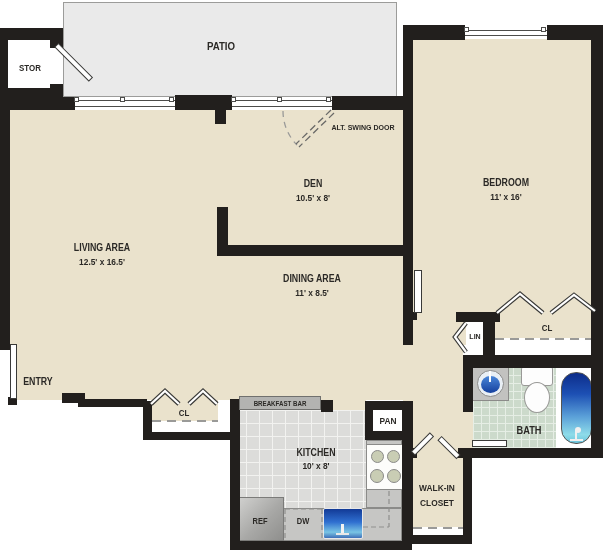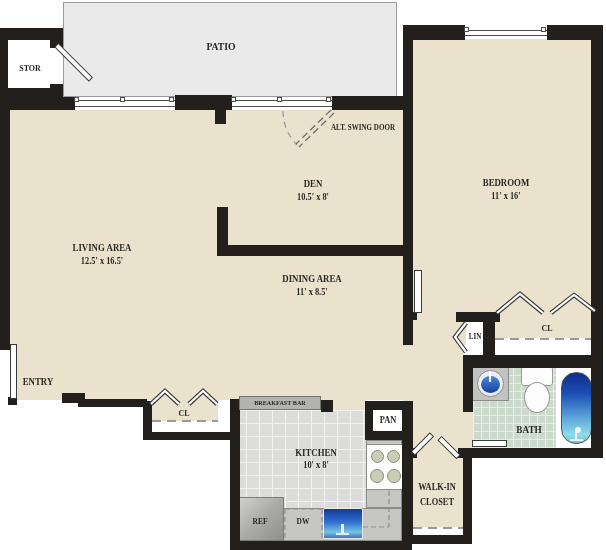--- a/index.html
+++ b/index.html
@@ -1,17 +1,17 @@
 <!DOCTYPE html>
 <html style="--floor: #eae2cc; --wall: #221f1d; --patio: #eaeaea; --kitchen_tile: #dcdcda; --bath_tile: #ccdacb; --counter: #c6c6c4; --appliance_gray: #b3b3b1; --tub_top: #0d2d8a; --tub_bottom: #8edce9; --sink_blue: #2f6fd0;"><head>
 <meta charset="utf-8">
 <style>
   html,body{margin:0;padding:0;background:#fff;}
   #plan{position:relative;width:606px;height:550px;background:#fff;overflow:hidden;
-        font-family:Liberation Serif, serif;}
+        font-family:Liberation Sans, sans-serif;}
   #plan *{box-sizing:border-box;}
   .floor{position:absolute;background:var(--floor);z-index:1;}
   .white{position:absolute;background:#fff;z-index:2;}
   .patio{position:absolute;background:var(--patio);border:1px solid #9c9c9a;z-index:1;}
   .wall{position:absolute;background:var(--wall);z-index:3;}
   .tile-k{position:absolute;z-index:1;background-color:var(--kitchen_tile);
     background-image:linear-gradient(#f2f2f0 1px,transparent 1px),
                      linear-gradient(90deg,#f2f2f0 1px,transparent 1px);
     background-size:13px 13px;}
   .tile-b{position:absolute;z-index:2;background-color:var(--bath_tile);

